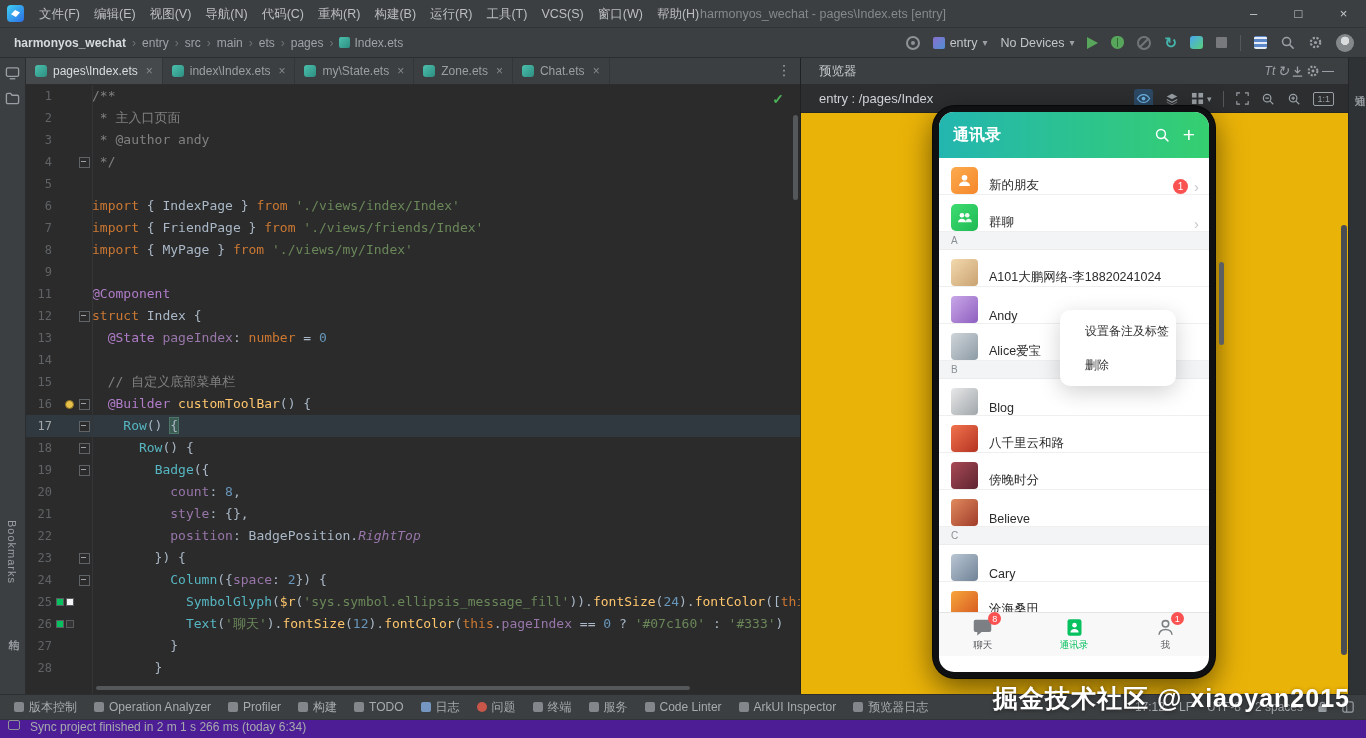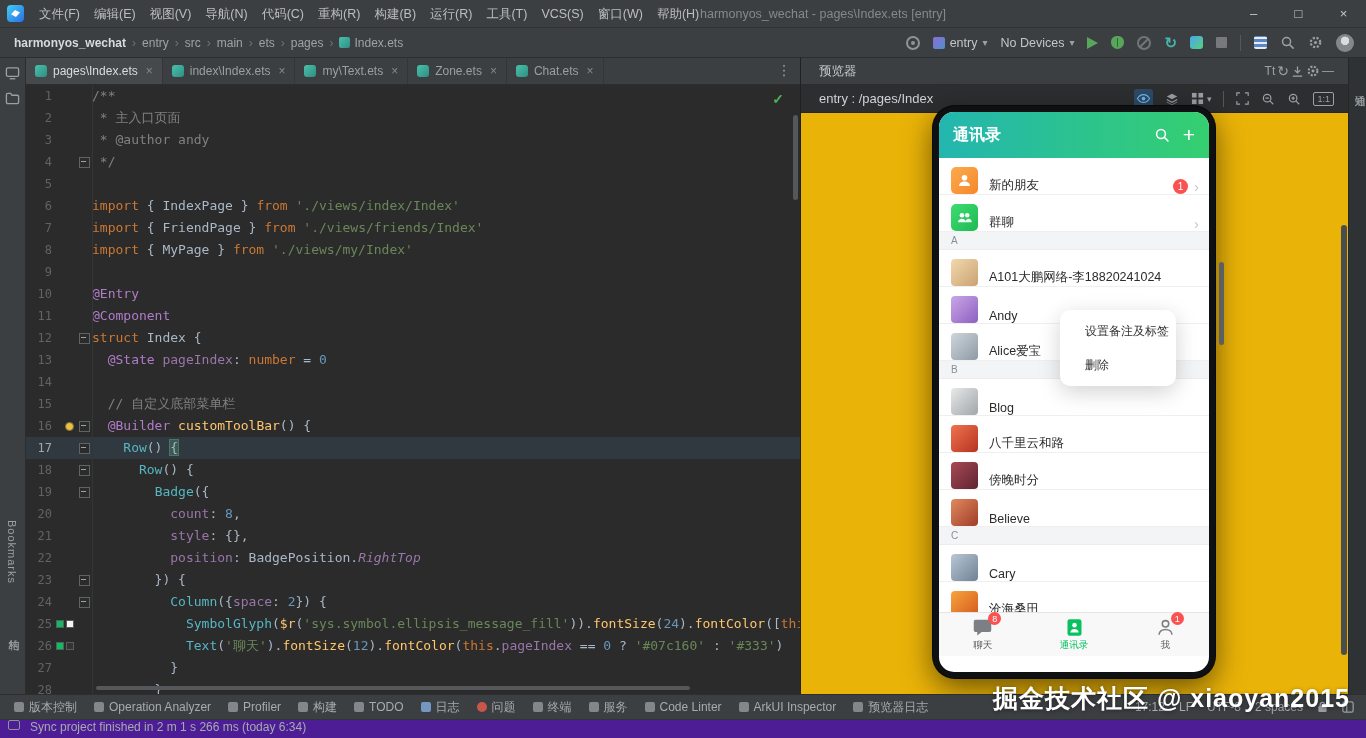--- a/index.html
+++ b/index.html
@@ -80,21 +80,21 @@
   .tk.pr{color:#9876aa;} .tk.en{color:#9876aa;font-style:italic;} .tk.d{color:#a9b7c6;}
   .tk.bm{background:#3a5a52;outline:1px solid #4c7568;}
   .ok-check{position:absolute;right:16px;top:6px;color:#4db157;font-size:14px;font-weight:bold;}
   .ed-vthumb{position:absolute;right:2px;top:30px;width:5px;height:85px;border-radius:3px;background:#55585b;}
   .ed-hthumb{position:absolute;left:70px;bottom:4px;width:594px;height:4px;border-radius:2px;background:#55585b;}
 
   
   .preview{position:absolute;left:800px;top:58px;width:548px;height:636px;background:#eab308;border-left:1px solid #1f2123;}
   .pvheader{height:27px;background:#3c3f41;border-bottom:1px solid #2b2d2e;display:flex;align-items:center;padding:0 14px 0 18px;}
   .pvtitle{color:#c8cbcd;font-size:12.5px;}
-  .pvhicons{margin-left:auto;display:flex;align-items:center;gap:2px;}
+  .pvhicons{margin-left:auto;display:flex;align-items:center;gap:2px;font-style:italic;}
   .phico{color:#9aa0a5;font-size:12px;display:flex;align-items:center;}
   .pvsub{height:28px;background:#2c2e30;border-bottom:1px solid #242628;display:flex;align-items:center;padding:0 14px 0 18px;}
   .pvpath{color:#ced2d6;font-size:13px;}
   .pvsicons{margin-left:auto;display:flex;align-items:center;gap:12px;}
   .psico{display:flex;align-items:center;color:#9aa0a5;font-size:10px;}
   .psico.eyebg{background:#2d4a66;border-radius:3px;padding:2px;}
   .one2one{border:1px solid #9aa0a5;border-radius:2px;padding:0 3px;line-height:12px;font-size:9px;}
   .pv-vthumb{position:absolute;left:540px;top:167px;width:6px;height:430px;border-radius:3px;background:#4a4e52;}
   .pv-sidethumb{position:absolute;left:418px;top:204px;width:5px;height:83px;border-radius:3px;background:#5c5f62;}
 
@@ -266,21 +266,21 @@
           <span class="tab-label">pages\Index.ets</span>
           <span class="tab-close">×</span>
         </div>
         <div class="etab">
           <span class="tab-ico"></span>
           <span class="tab-label">index\Index.ets</span>
           <span class="tab-close">×</span>
         </div>
         <div class="etab">
           <span class="tab-ico"></span>
-          <span class="tab-label">my\Text.ets</span>
+          <span class="tab-label">my\State.ets</span>
           <span class="tab-close">×</span>
         </div>
         <div class="etab">
           <span class="tab-ico"></span>
           <span class="tab-label">Zone.ets</span>
           <span class="tab-close">×</span>
         </div>
         <div class="etab">
           <span class="tab-ico"></span>
           <span class="tab-label">Chat.ets</span>
@@ -338,26 +338,20 @@
             <span class="fold"></span>
             <span class="ct"><span class="tk k">import</span><span class="tk d"> { MyPage } </span><span class="tk k">from</span><span class="tk d"> </span><span class="tk s">'./views/my/Index'</span></span>
           </div>
           <div class="cl">
             <span class="ln">9</span>
             <span class="lnmark"></span>
             <span class="fold"></span>
             <span class="ct"></span>
           </div>
           <div class="cl">
-            <span class="ln">10</span>
-            <span class="lnmark"></span>
-            <span class="fold"></span>
-            <span class="ct"><span class="tk an">@Entry</span></span>
-          </div>
-          <div class="cl">
             <span class="ln">11</span>
             <span class="lnmark"></span>
             <span class="fold"></span>
             <span class="ct"><span class="tk an">@Component</span></span>
           </div>
           <div class="cl">
             <span class="ln">12</span>
             <span class="lnmark"></span>
             <span class="fold on"></span>
             <span class="ct"><span class="tk k">struct</span><span class="tk d"> Index {</span></span>

